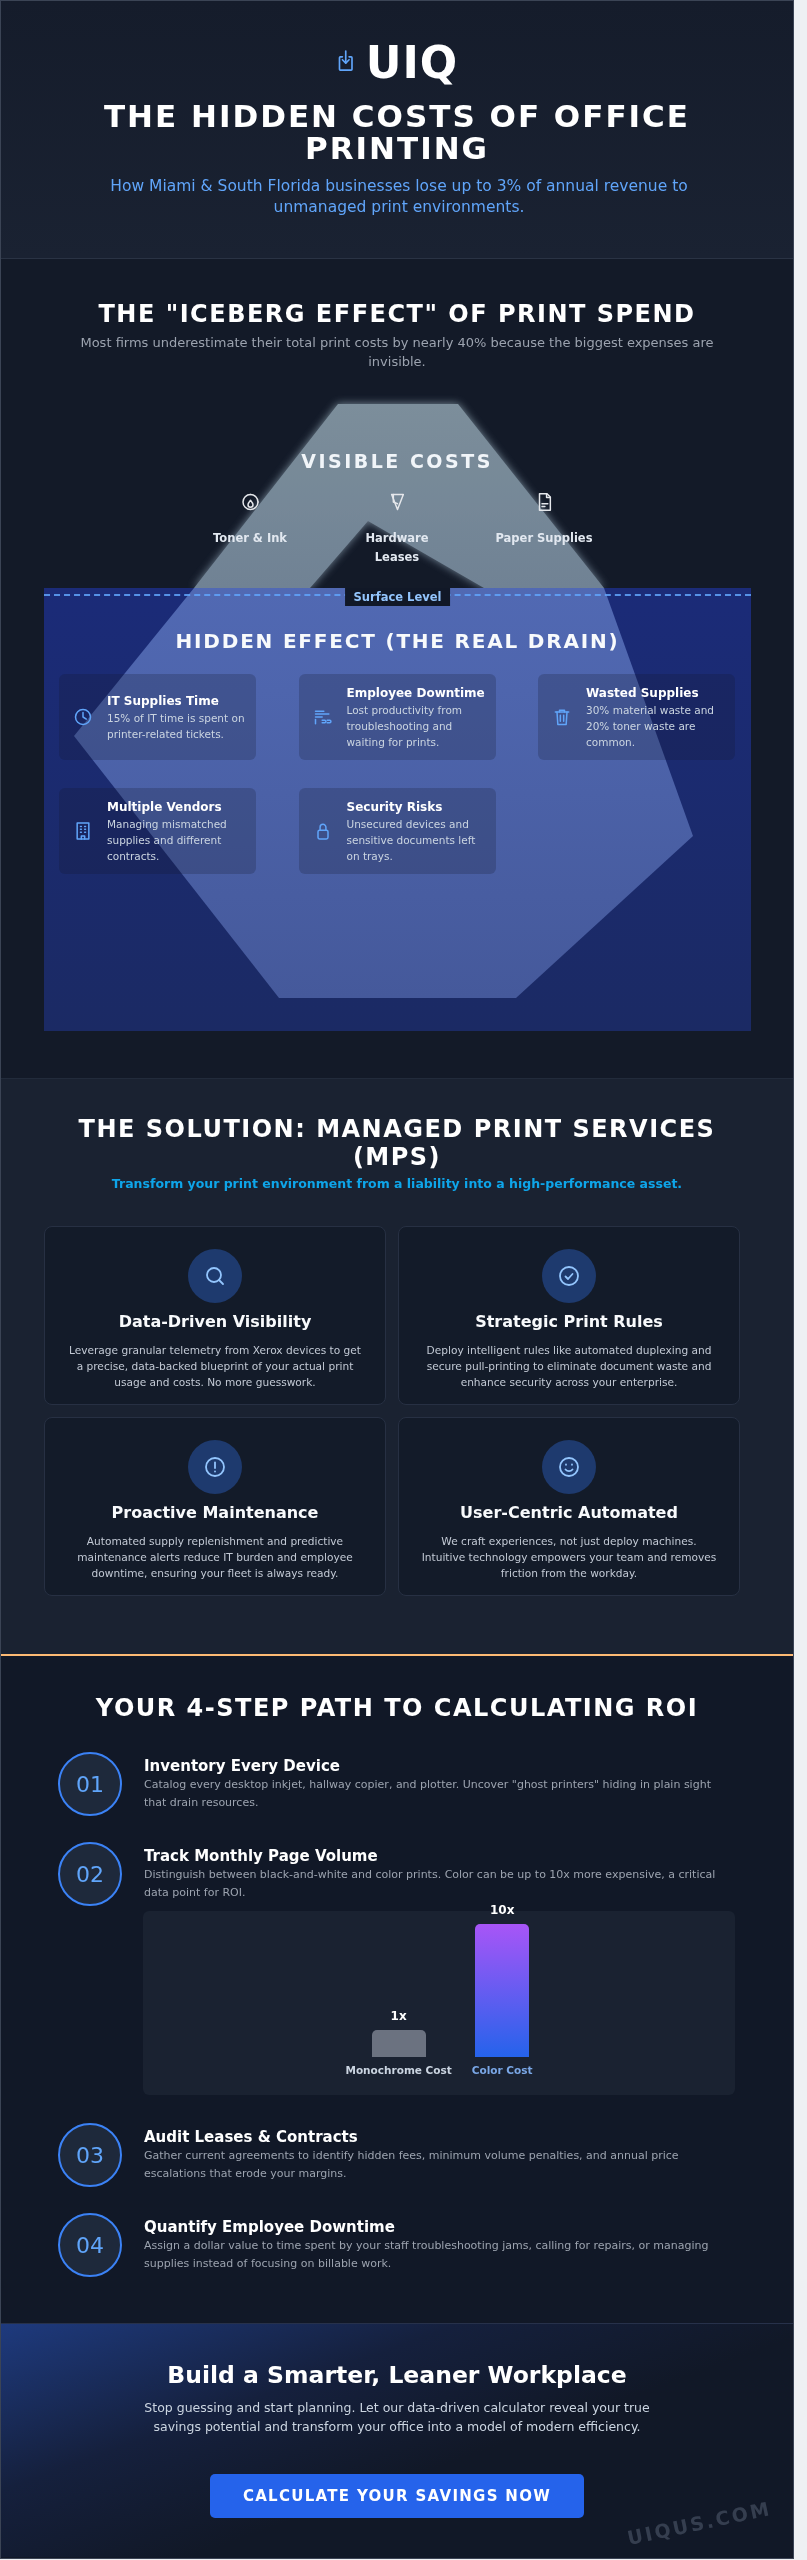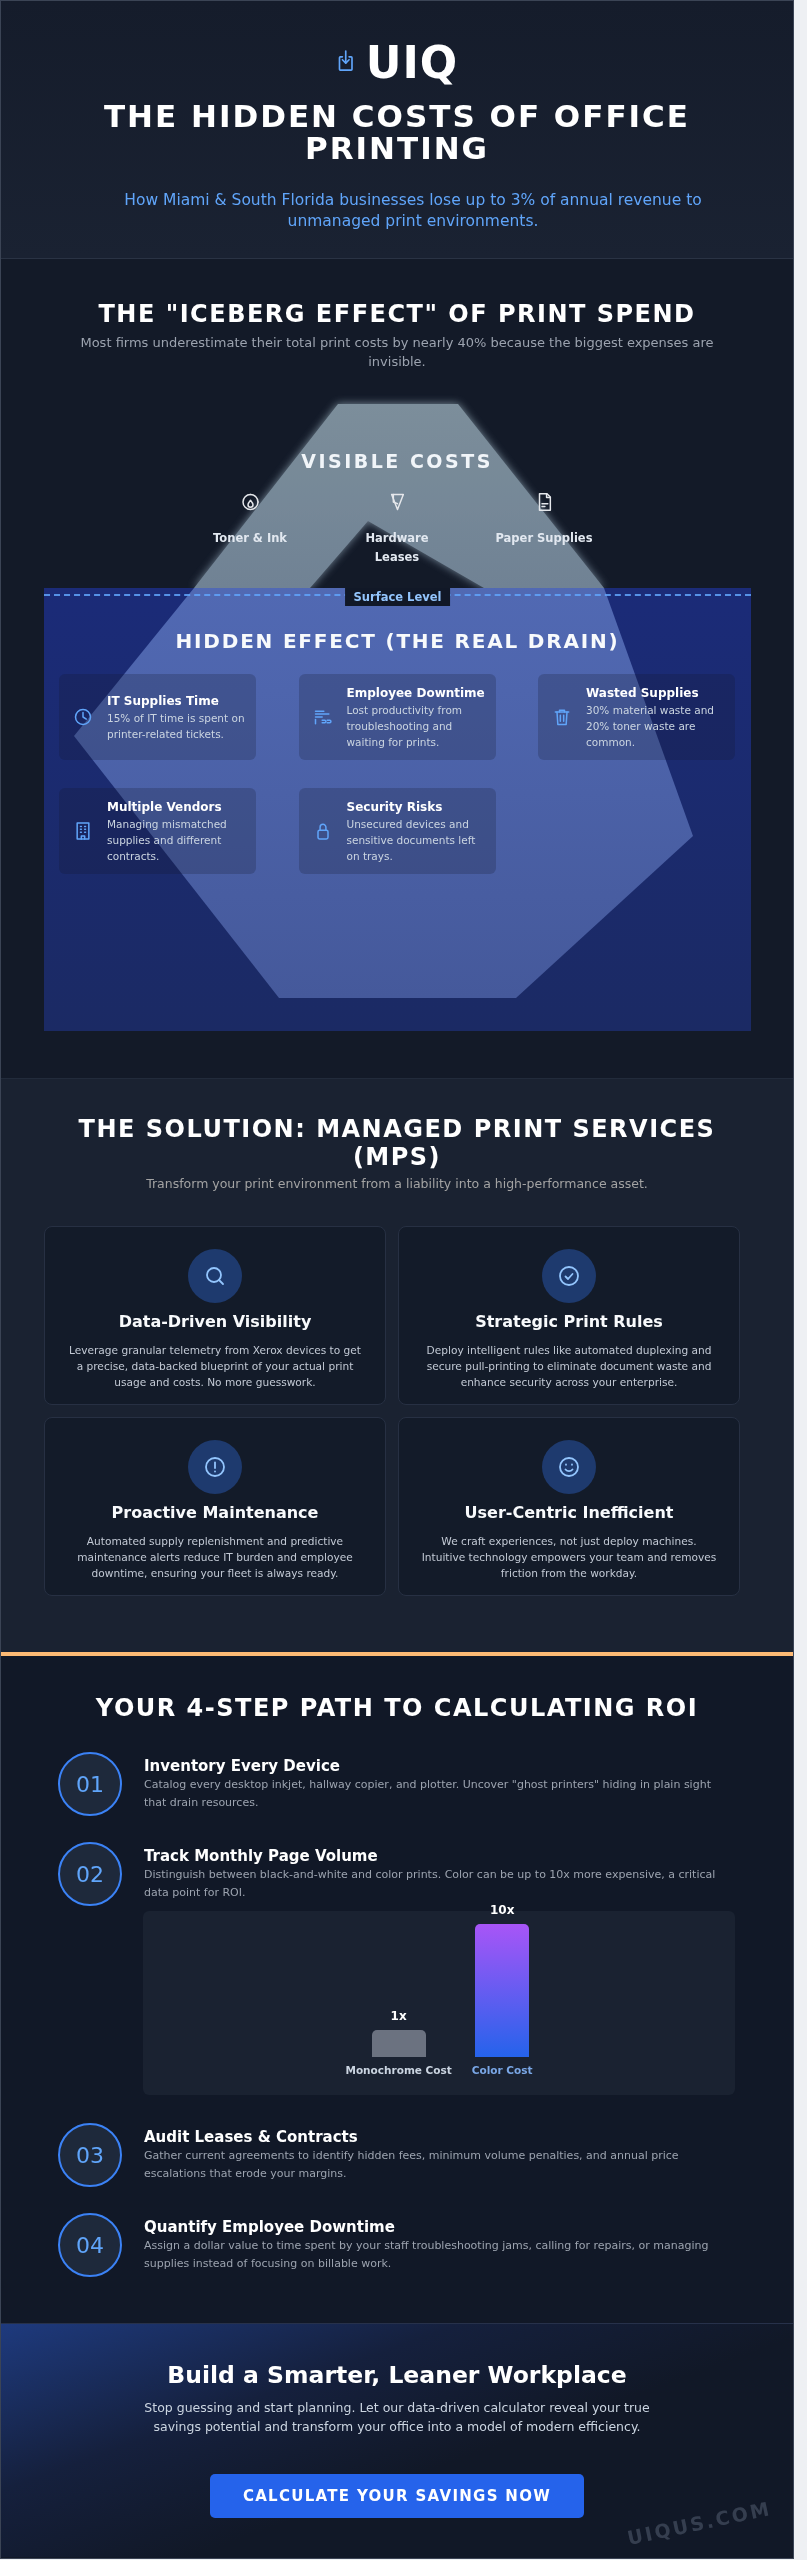--- a/index.html
+++ b/index.html
@@ -47,23 +47,23 @@
     .surface-label { top: 0; left: 50%; transform: translateX(-50%); height: 18px; line-height: 18px; padding: 0 9px; background: #111827; color: #93c5fd; font-size: 11.5px; font-weight: bold; white-space: nowrap; }
     .hidden-head { top: 40px; line-height: 26px; font-size: 20px; font-weight: bold; letter-spacing: 1.8px; color: #f8fafc; white-space: nowrap; }
     .hgrid { left: 15px; top: 86px; width: 676px; display: grid; grid-template-columns: 197px 197px 197px; column-gap: 42.5px; row-gap: 28px; }
     .hcard { display: flex; align-items: center; gap: 14px; padding: 10px 8px 10px 14px; background: rgba(17,24,39,0.22); border-radius: 6px; }
     .hicon { flex: 0 0 20px; width: 20px; height: 20px; display: flex; }
     .hicon svg { width: 20px; height: 20px; }
     .htitle { font-size: 12px; font-weight: bold; line-height: 18px; color: #ffffff; }
     .hdesc { font-size: 10.5px; line-height: 16px; color: #cbd5e1; }
 
     
-    .solution { height: 577px; background: #1a2231; border-bottom: 4px solid #fdba74; }
+    .solution { height: 577px; background: #1a2231; border-bottom: 2px solid #fdba74; }
     .solution .sec-title { top: 36px; width: 680px; line-height: 28px; white-space: normal; }
-    .solution .sec-sub { top: 96px; width: 700px; font-size: 12.5px; line-height: 18px; color: #a3a3a3; }
+    .solution .sec-sub { top: 96px; width: 700px; font-size: 12.5px; line-height: 18px; color: #0ea5e9; font-weight: bold; }
     .sgrid { left: 43px; top: 147px; width: 707px; display: grid; grid-template-columns: 342px 342px; column-gap: 23px; row-gap: 22px; gap: 12px; }
     .scard { height: 179px; background: #131b29; border: 1px solid #273043; border-radius: 8px; padding-top: 22px; text-align: center; }
     .sicon { width: 54px; height: 54px; margin: 0 auto; border-radius: 50%; background: #1e3a6e; display: flex; align-items: center; justify-content: center; }
     .sicon svg { width: 24px; height: 24px; }
     .stitle { margin-top: 8px; font-size: 16px; font-weight: bold; line-height: 22px; color: #f8fafc; }
     .sdesc { width: 299px; margin: 9px auto 0; font-size: 10.6px; line-height: 16px; color: #c3cad5; }
 
     
     .roi { height: 668px; background: #111827; border-bottom: 1px solid #27314a; }
     .roi .sec-title { top: 37px; line-height: 30px; }
@@ -99,21 +99,21 @@
       <span>
         <svg viewBox="0 0 24 28" fill="none" stroke="#60a5fa" stroke-width="2" stroke-linecap="round" stroke-linejoin="round">
           <path d="M8 9H5.5a1 1 0 0 0-1 1v14a1 1 0 0 0 1 1h13a1 1 0 0 0 1-1V10a1 1 0 0 0-1-1H16"></path>
           <path d="M12 2v14"></path>
           <path d="M8 12.5l4 4 4-4"></path>
         </svg>
       </span>
       <span class="brand">UIQ</span>
     </div>
     <h1 class="abs cx hero-title" style="margin:0">THE HIDDEN COSTS OF OFFICE PRINTING</h1>
-    <p class="abs cx hero-sub" style="margin:16px">How Miami &amp; South Florida businesses lose up to 3% of annual revenue to unmanaged print environments.</p>
+    <p class="abs cx hero-sub" style="margin:2px">How Miami &amp; South Florida businesses lose up to 3% of annual revenue to unmanaged print environments.</p>
   </section>
 
   <section class="iceberg">
     <h2 class="abs cx sec-title" style="margin:0">THE "ICEBERG EFFECT" OF PRINT SPEND</h2>
     <p class="abs cx sec-sub" style="margin:0">Most firms underestimate their total print costs by nearly 40% because the biggest expenses are invisible.</p>
 
     <svg class="abs berg-top" viewBox="0 0 794 340">
       <defs>
         <filter id="glow" x="-10%" y="-10%" width="120%" height="120%">
           <feGaussianBlur stdDeviation="4" result="b"></feGaussianBlur>
@@ -283,21 +283,21 @@
         <div class="sdesc">Automated supply replenishment and predictive maintenance alerts reduce IT burden and employee downtime, ensuring your fleet is always ready.</div>
       </div>
       <div class="scard">
         <div class="sicon">
           <svg viewBox="0 0 24 24" fill="none" stroke="#93c5fd" stroke-width="1.8" stroke-linecap="round">
               <circle cx="12" cy="12" r="9"></circle>
               <path d="M8.5 14.5a4.5 4.5 0 0 0 7 0"></path>
               <path d="M9 9.5v0.3M15 9.5v0.3"></path>
             </svg>
         </div>
-        <div class="stitle">User-Centric Inefficient</div>
+        <div class="stitle">User-Centric Automated</div>
         <div class="sdesc">We craft experiences, not just deploy machines. Intuitive technology empowers your team and removes friction from the workday.</div>
       </div>
     </div>
   </section>
 
   <section class="roi">
     <h2 class="abs cx sec-title" style="margin:0">YOUR 4-STEP PATH TO CALCULATING ROI</h2>
 
     <div class="abs step" style="top:96px">
       <div class="step-num">01</div>

